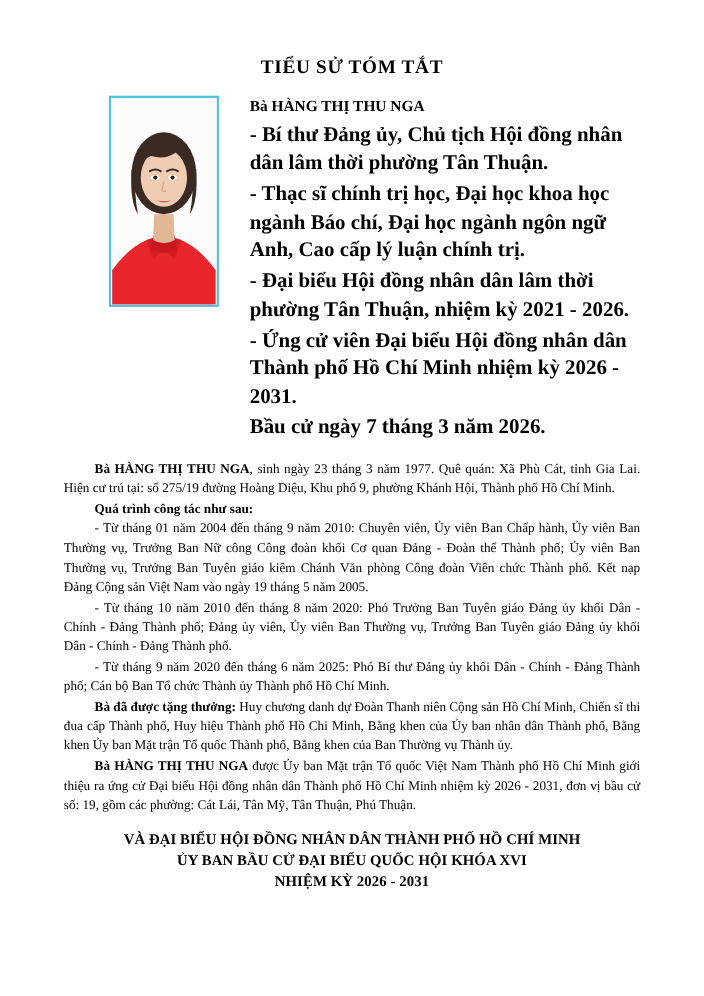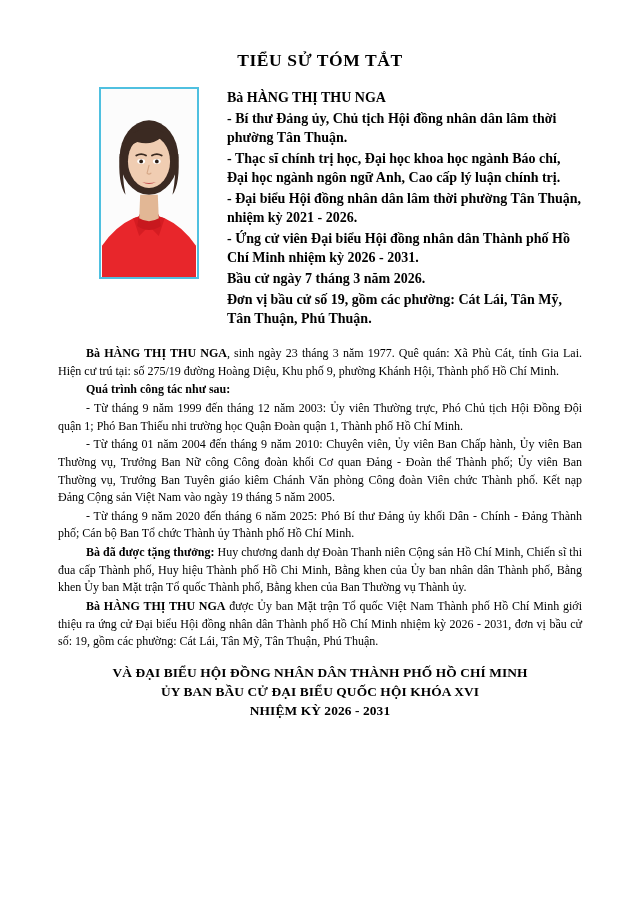--- a/index.html
+++ b/index.html
@@ -58,21 +58,21 @@
     padding-top: 2px;
   }
   .info-name {
     font-weight: bold;
     font-size: 14px;
     line-height: 1.32;
     margin-bottom: 3px;
   }
   .info-line {
     font-weight: bold;
-    font-size: 14px;
+    font-size: 19px;
     line-height: 1.355;
     margin-bottom: 2px;
     text-align: left;
   }
 
   
   .body-block {
     margin-top: 14px;
   }
   .para {
@@ -138,33 +138,32 @@
       </svg>
     </div>
 
     <div class="info-col">
       <div class="info-name">Bà HÀNG THỊ THU NGA</div>
       <div class="info-line">- Bí thư Đảng ủy, Chủ tịch Hội đồng nhân dân lâm thời phường Tân Thuận.</div>
       <div class="info-line">- Thạc sĩ chính trị học, Đại học khoa học ngành Báo chí, Đại học ngành ngôn ngữ Anh, Cao cấp lý luận chính trị.</div>
       <div class="info-line">- Đại biểu Hội đồng nhân dân lâm thời phường Tân Thuận, nhiệm kỳ 2021 - 2026.</div>
       <div class="info-line">- Ứng cử viên Đại biểu Hội đồng nhân dân Thành phố Hồ Chí Minh nhiệm kỳ 2026 - 2031.</div>
       <div class="info-line">Bầu cử ngày 7 tháng 3 năm 2026.</div>
-      <div class="info-line">Đơn vị bầu cử số 19, gồm các phường: Cát Lái, Tân Mỹ, Tân Thuận, Phú Thuận.</div>
     </div>
 
   </div>
 
   <div class="body-block">
 
     <p class="para"><b>Bà HÀNG THỊ THU NGA</b><span>, sinh ngày 23 tháng 3 năm 1977. Quê quán: Xã Phù Cát, tỉnh Gia Lai. Hiện cư trú tại: số 275/19 đường Hoàng Diệu, Khu phố 9, phường Khánh Hội, Thành phố Hồ Chí Minh.</span></p>
 
     <p class="para"><b>Quá trình công tác như sau:</b></p>
 
-    <p class="para">- Từ tháng 9 năm 1999 đến tháng 12 năm 2003: Ủy viên Thường trực, Phó Chủ tịch Hội Đồng Đội quận 1; Phó Ban Thiếu nhi trường học Quận Đoàn quận 1, Thành phố Hồ Chí Minh.</p>
     <p class="para">- Từ tháng 01 năm 2004 đến tháng 9 năm 2010: Chuyên viên, Ủy viên Ban Chấp hành, Ủy viên Ban Thường vụ, Trưởng Ban Nữ công Công đoàn khối Cơ quan Đảng - Đoàn thể Thành phố; Ủy viên Ban Thường vụ, Trưởng Ban Tuyên giáo kiêm Chánh Văn phòng Công đoàn Viên chức Thành phố. Kết nạp Đảng Cộng sản Việt Nam vào ngày 19 tháng 5 năm 2005.</p>
+    <p class="para">- Từ tháng 10 năm 2010 đến tháng 8 năm 2020: Phó Trưởng Ban Tuyên giáo Đảng ủy khối Dân - Chính - Đảng Thành phố; Đảng ủy viên, Ủy viên Ban Thường vụ, Trưởng Ban Tuyên giáo Đảng ủy khối Dân - Chính - Đảng Thành phố.</p>
     <p class="para">- Từ tháng 9 năm 2020 đến tháng 6 năm 2025: Phó Bí thư Đảng ủy khối Dân - Chính - Đảng Thành phố; Cán bộ Ban Tổ chức Thành ủy Thành phố Hồ Chí Minh.</p>
 
     <p class="para"><b>Bà đã được tặng thưởng:</b><span> Huy chương danh dự Đoàn Thanh niên Cộng sản Hồ Chí Minh, Chiến sĩ thi đua cấp Thành phố, Huy hiệu Thành phố Hồ Chi Minh, Bằng khen của Ủy ban nhân dân Thành phố, Bằng khen Ủy ban Mặt trận Tổ quốc Thành phố, Bằng khen của Ban Thường vụ Thành ủy.</span></p>
 
     <p class="para"><b>Bà HÀNG THỊ THU NGA</b><span> được Ủy ban Mặt trận Tổ quốc Việt Nam Thành phố Hồ Chí Minh  giới thiệu ra ứng cử Đại biểu Hội đồng nhân dân Thành phố Hồ Chí Minh nhiệm kỳ 2026 - 2031, đơn vị bầu cử số: 19,  gồm các phường: Cát Lái, Tân Mỹ, Tân Thuận, Phú Thuận.</span></p>
 
   </div>
 
   <div class="footer-block">
     <div class="footer-line">VÀ ĐẠI BIỂU HỘI ĐỒNG NHÂN DÂN THÀNH PHỐ HỒ CHÍ MINH</div>

